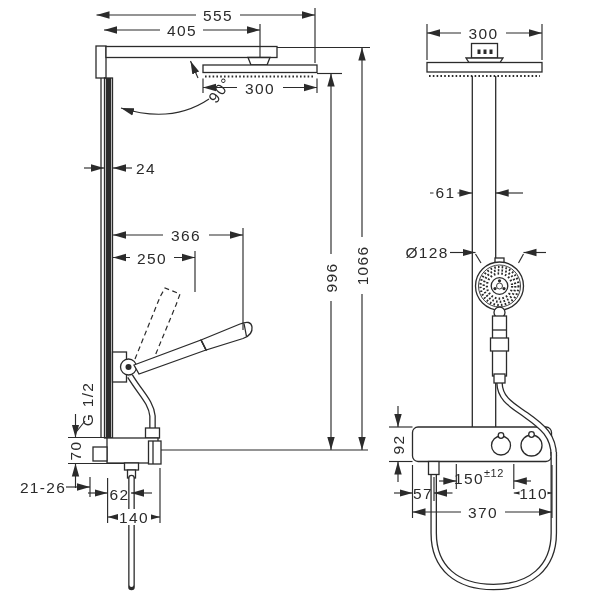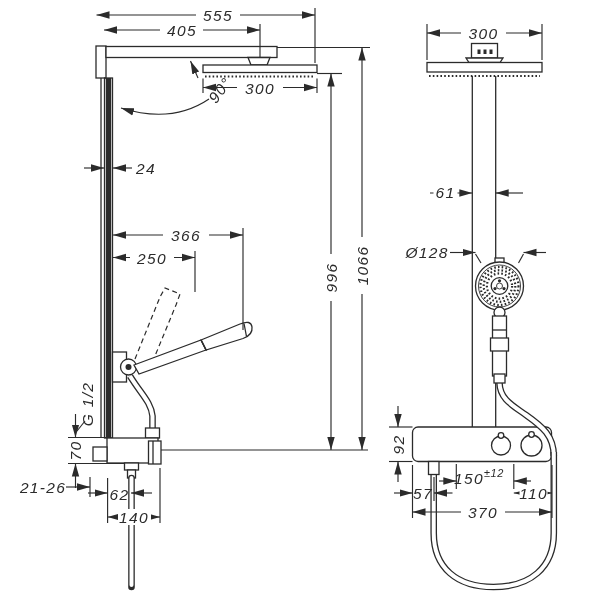--- a/index.html
+++ b/index.html
@@ -1,16 +1,16 @@
 <!DOCTYPE html>
 <html><head>
 <meta charset="utf-8">
 <style>
   html,body{margin:0;padding:0;background:#fff;}
-  .stage{width:600px;height:600px;position:relative;background:#fff;font-style:italic;}
+  .stage{width:600px;height:600px;position:relative;background:#fff;}
   svg{display:block;}
   .s  {stroke:#2b2b2b;stroke-width:1.3;fill:none;}
   .sf {stroke:#2b2b2b;stroke-width:1.3;fill:#fff;}
   .t  {stroke:#2b2b2b;stroke-width:.9;fill:none;}
   .f  {fill:#2b2b2b;stroke:none;}
   .d  {stroke:#2b2b2b;stroke-width:1.15;fill:none;}
   .dsh{stroke:#2b2b2b;stroke-width:1.2;fill:none;stroke-dasharray:5 3.5;}
   .spr{stroke:#2b2b2b;stroke-width:2.2;fill:none;stroke-dasharray:1.6 2.2;}
   .ho {stroke:#2b2b2b;stroke-width:6.6;fill:none;}
   .hi {stroke:#fff;stroke-width:4;fill:none;}

